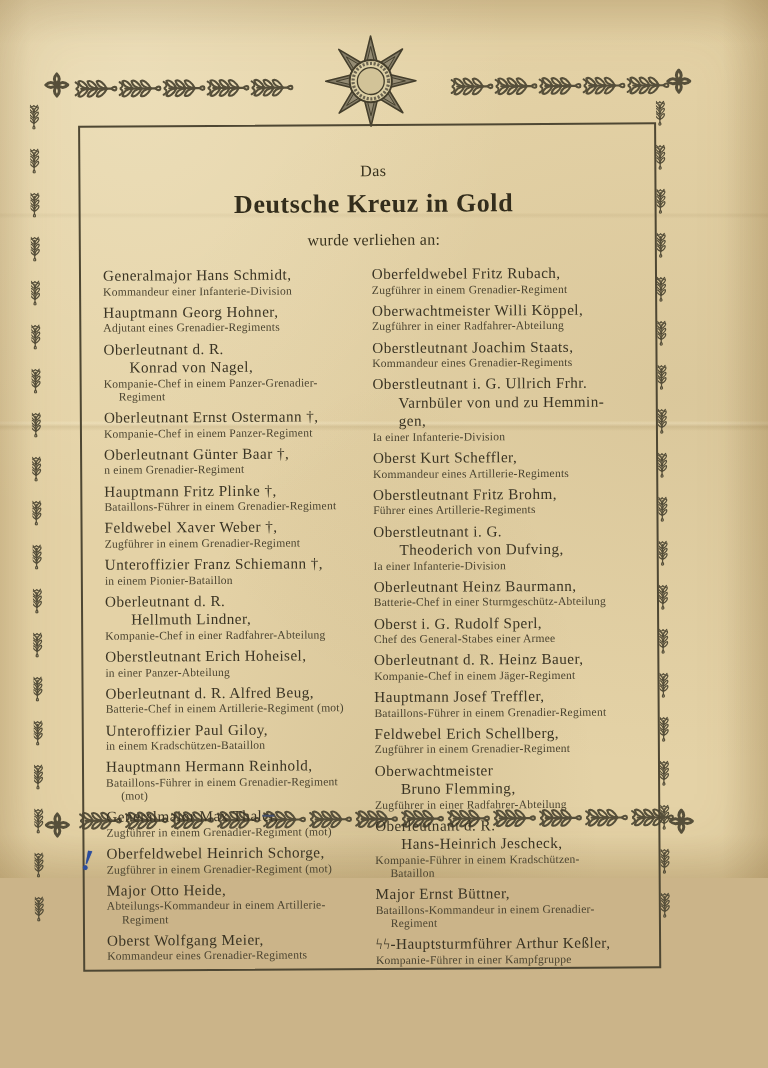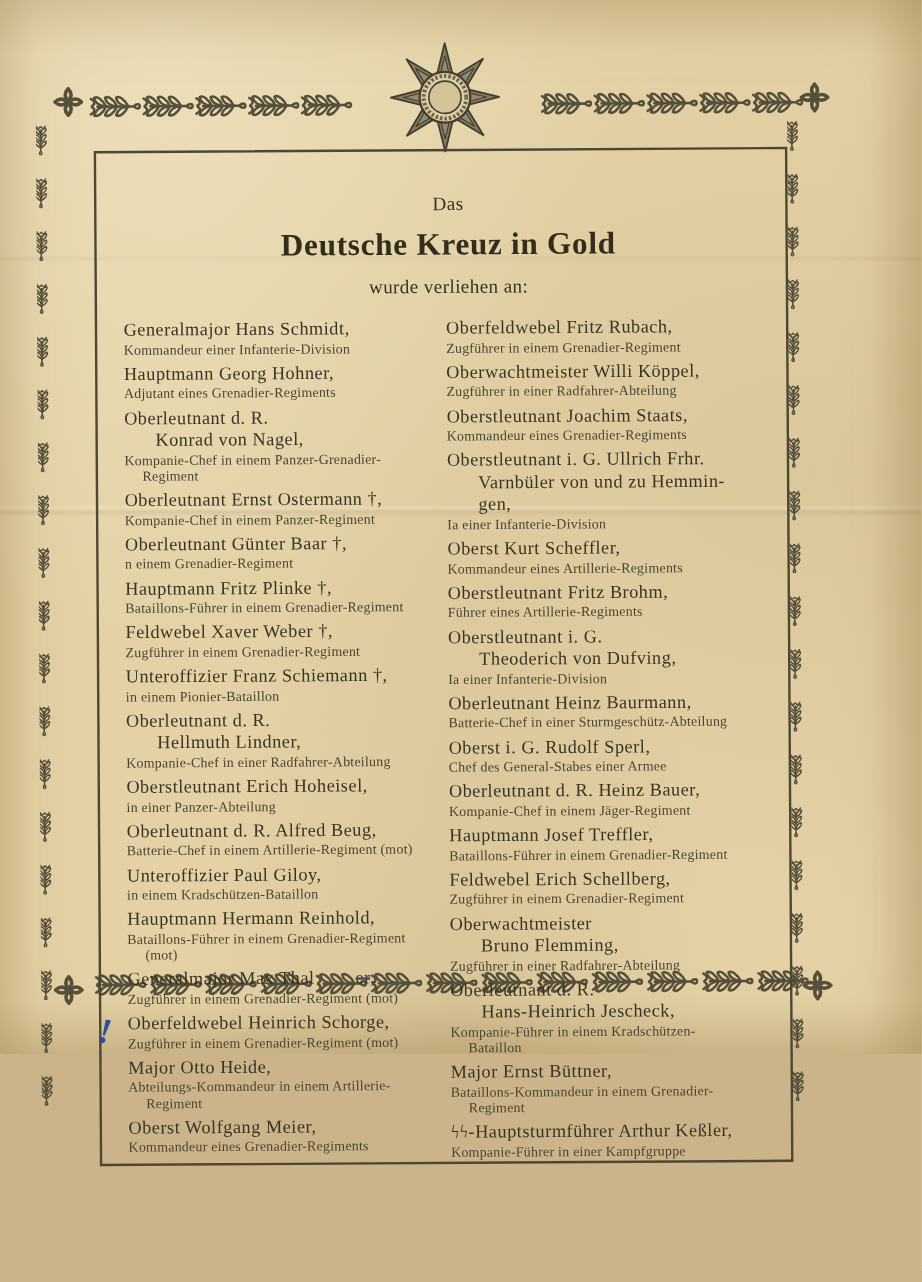--- a/index.html
+++ b/index.html
@@ -50,21 +50,21 @@
   .subtitle{font-size:16px;margin-bottom:16px;letter-spacing:.3px;}
   .cols{display:flex;gap:14px;}
   .col{min-width:0;}
   .col.left{flex:0 0 47%;}
   .col.right{flex:1;}
   .entry{position:relative;margin-bottom:5px;}
   .name{font-size:15.2px;line-height:1.22;color:#3a3424;letter-spacing:.45px;}
   .name-ind{font-size:15.2px;line-height:1.22;color:#3a3424;letter-spacing:.45px;padding-left:26px;}
   .role{font-size:11.6px;line-height:1.14;color:#4b4431;letter-spacing:.2px;}
   .role-ind{font-size:11.6px;line-height:1.14;color:#4b4431;letter-spacing:.2px;padding-left:15px;}
-  .struck{position:relative;text-decoration:line-through;text-decoration-thickness:2px;text-decoration-color:#46506b;margin-left:34px;}
+  .struck{position:relative;text-decoration:line-through;text-decoration-thickness:2px;text-decoration-color:#46506b;}
   .margin-mark{
     position:absolute;left:-25px;top:-1px;
     color:#2b4d9c;font-weight:700;font-style:italic;font-size:29px;
     transform:rotate(7deg);text-shadow:0 0 1px rgba(43,77,156,.6);
   }
   svg .ln{fill:none;stroke:#564f3a;stroke-width:2.3;stroke-linecap:round;stroke-linejoin:round;}
 </style>
 </head>
 <body>
 

